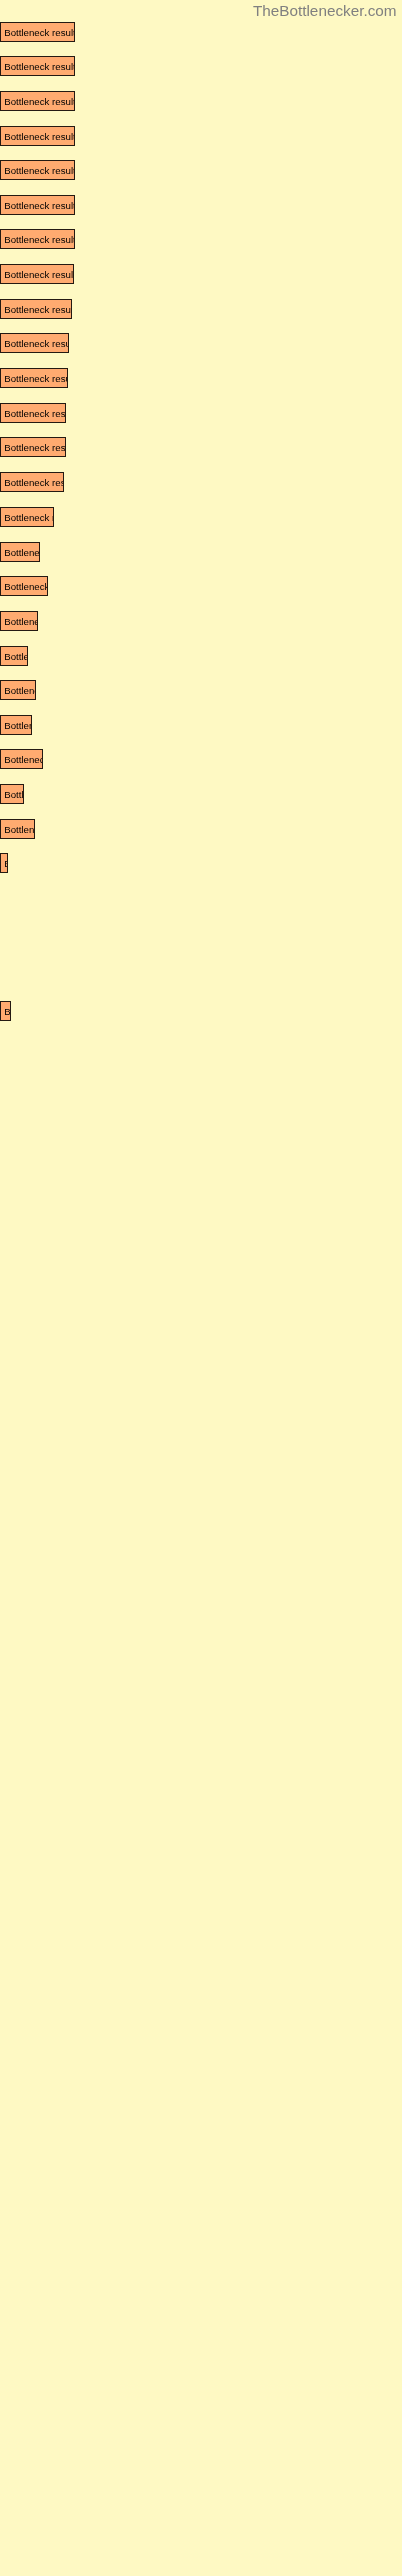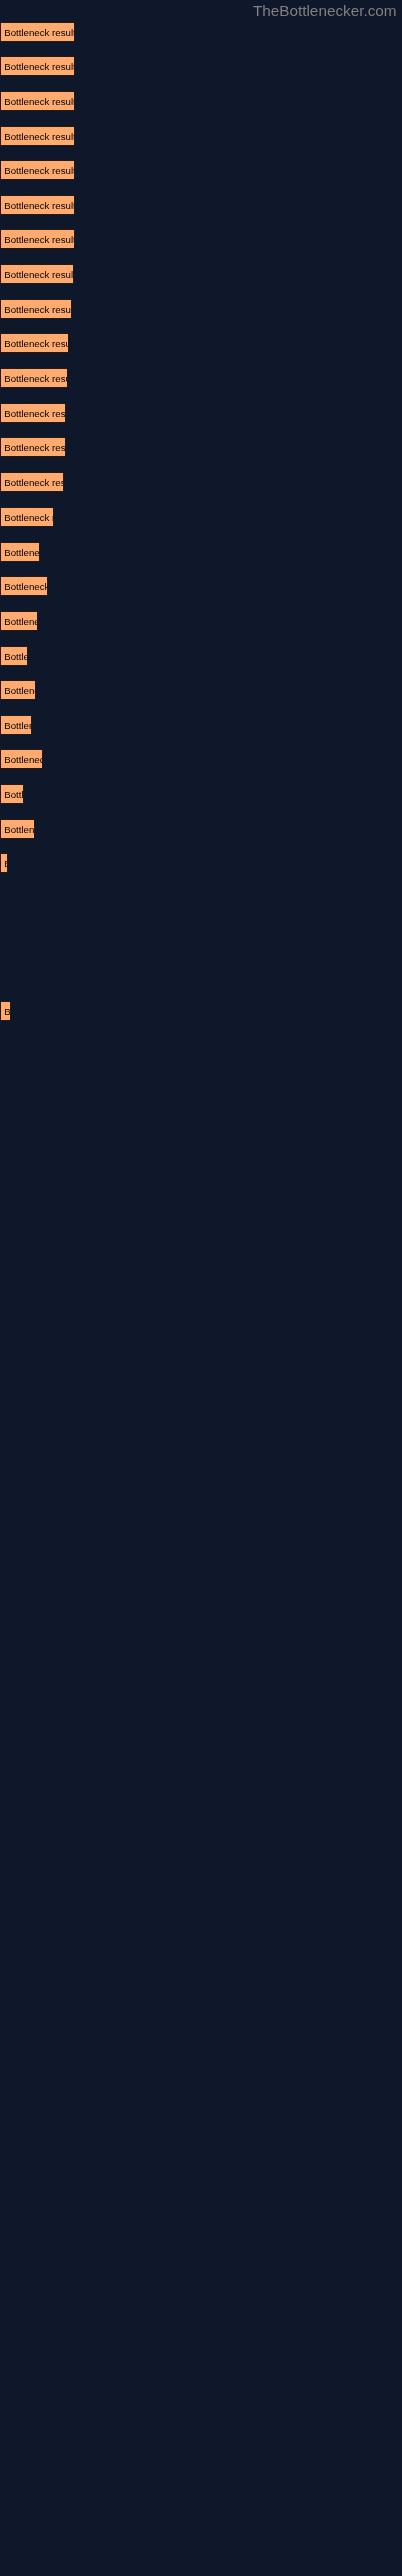--- a/index.html
+++ b/index.html
@@ -13,21 +13,21 @@
     position: relative;
     overflow: hidden;
     font-family: "Liberation Sans", sans-serif;
   }
   #chart-root {
     position: absolute;
     left: 0;
     top: 0;
     width: 403px;
     height: 2576px;
-    background: #0f172a;
+    background: #fef9c3;
   }
   #chart-title {
     position: absolute;
     right: 6.4px;
     top: 1.6px;
     color: #808080;
     font-size: 15.3px;
     font-family: "Liberation Sans", sans-serif;
     letter-spacing: 0px;
     white-space: nowrap;

